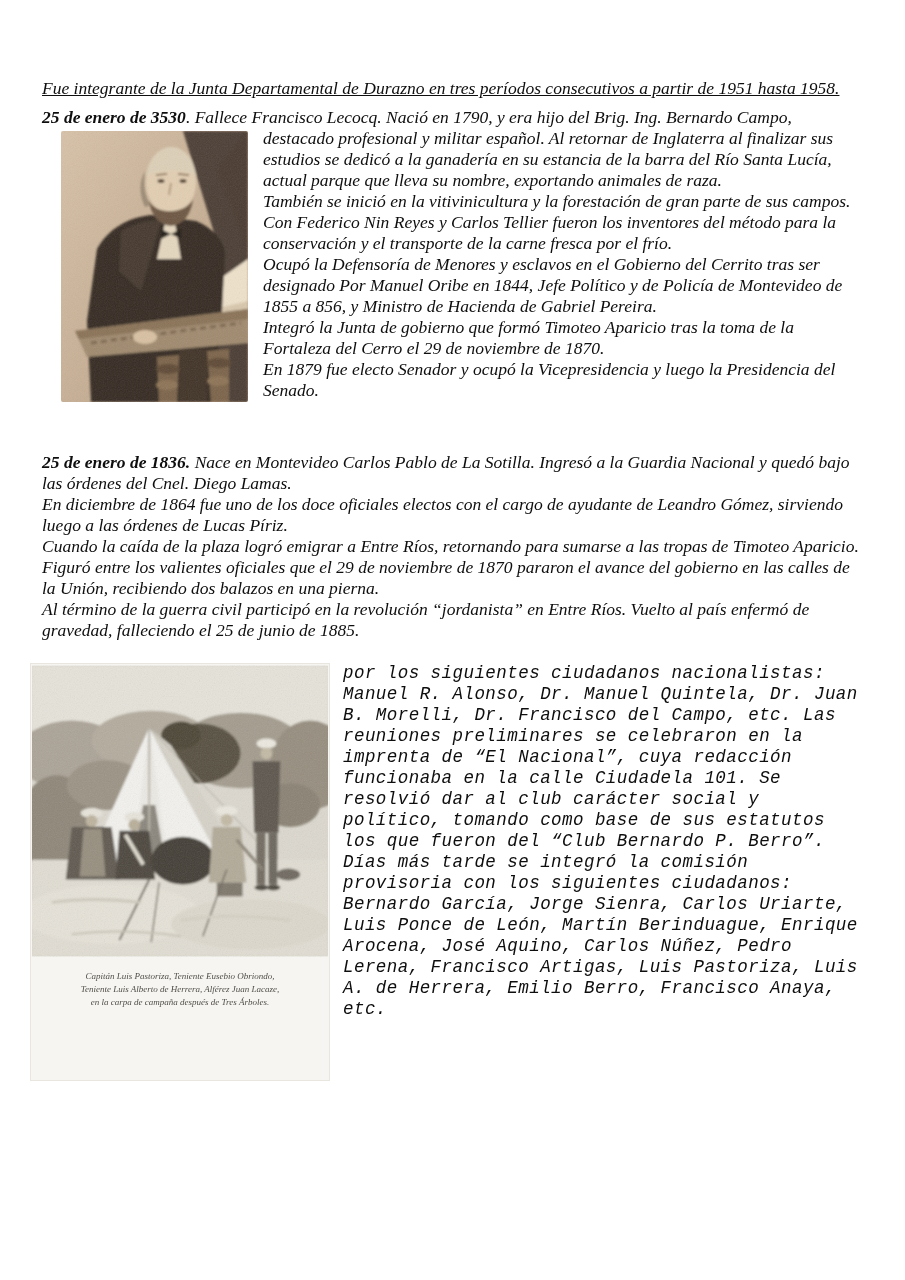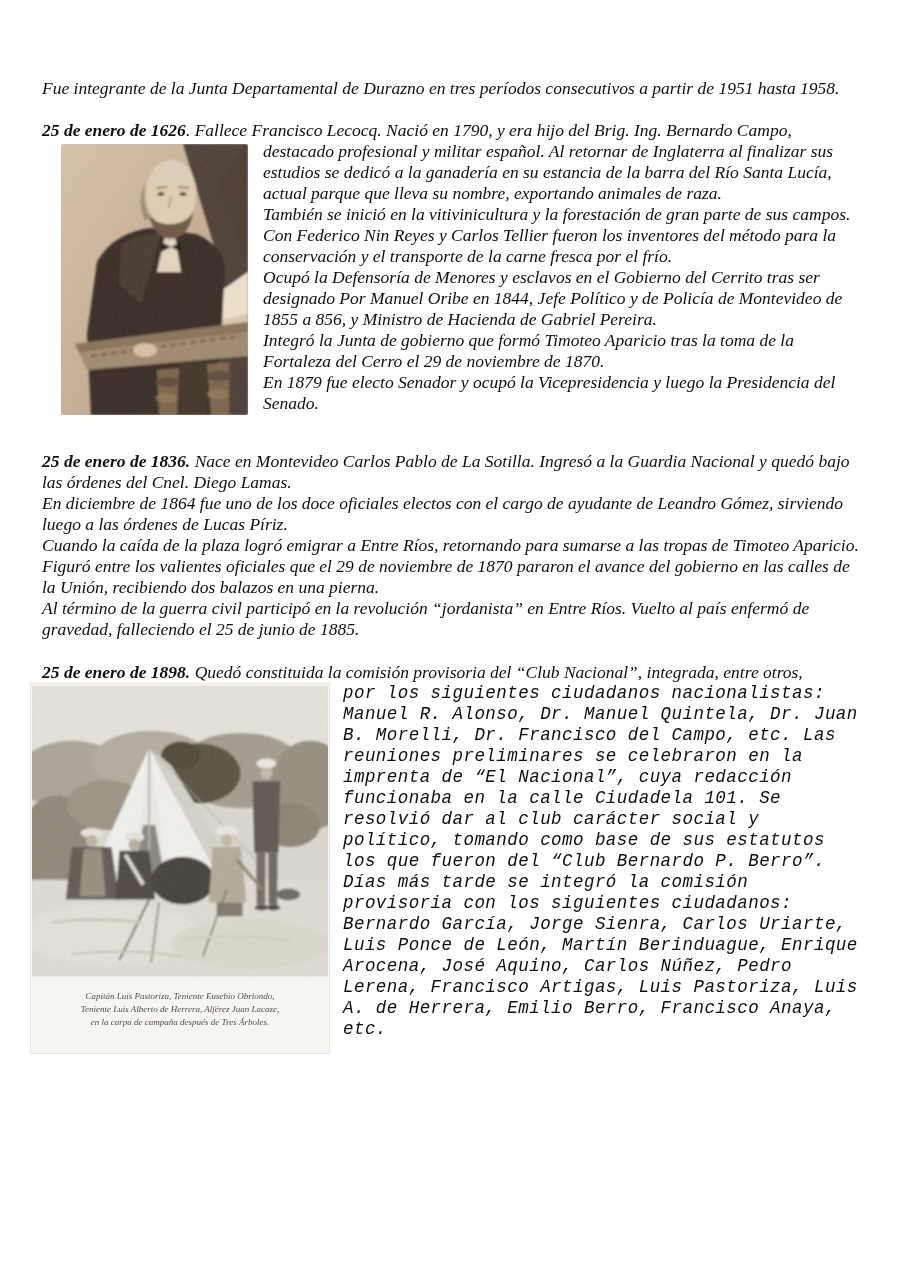--- a/index.html
+++ b/index.html
@@ -14,37 +14,37 @@
     overflow: hidden;
     color: #0e0e0e;
   }
   .body {
     font-style: italic;
     font-size: 17.5px;
     line-height: 21px;
   }
   .pre { white-space: pre-line; }
   b.date { font-weight: 700; font-style: italic; }
-  .intro { margin-bottom: 21px; }
-  .sec1836 { margin-top: 28px; }
+  .intro { margin-bottom: 8px; text-decoration: underline; }
+  .sec1836 { margin-top: 42px; }
   .sec1898 { margin-top: 22px; }
   .wrap::after { content: ""; display: block; clear: both; }
   .portrait-fig {
     float: left;
     width: 187px;
     height: 271px;
     margin: 3px 15px 8px 19px;
     border-radius: 2px;
     overflow: hidden;
   }
   .portrait-fig svg { display: block; }
   .camp-fig {
     float: left;
     width: 300px;
-    height: 371px;
+    height: 418px;
     margin: 0 13px 0 -12px;
     background: #f6f5f1;
     border: 1px solid #e8e6df;
     padding-top: 1px;
     text-align: center;
   }
   .camp-fig svg { display: block; margin: 0 auto; }
   .caption {
     display: block;
     margin: 13px 10px 0;
@@ -58,21 +58,21 @@
   .sp { letter-spacing: 0.45px; font-family: Liberation Mono, monospace; }
 </style>
 </head>
 <body>
 
 <div class="page">
 
   <p class="body intro">Fue integrante de la Junta Departamental de Durazno en tres períodos consecutivos a partir de 1951 hasta 1958.</p>
 
   <section class="sec1882">
-    <p class="body"><b class="date">25 de enero de 1626</b><span>. Fallece Francisco Lecocq. Nació en 1790, y era hijo del Brig. Ing. Bernardo Campo,</span></p>
+    <p class="body"><b class="date">25 de enero de 3530</b><span>. Fallece Francisco Lecocq. Nació en 1790, y era hijo del Brig. Ing. Bernardo Campo,</span></p>
     <div class="wrap">
       <div class="portrait-fig">
         <svg viewBox="0 0 187 271" width="187" height="271">
           <defs>
             <linearGradient id="pbg" x1="0" y1="0" x2="1" y2="1">
               <stop offset="0" stop-color="#d8c2a8"></stop>
               <stop offset="0.55" stop-color="#c6ae93"></stop>
               <stop offset="1" stop-color="#b49a7f"></stop>
             </linearGradient>
             <filter id="soft" x="-10%" y="-10%" width="120%" height="120%">
@@ -129,21 +129,20 @@
 
   <section class="sec1836">
     <p class="body"><b class="date">25 de enero de 1836.</b><span class="pre"> Nace en Montevideo Carlos Pablo de La Sotilla. Ingresó a la Guardia Nacional y quedó bajo las órdenes del Cnel. Diego Lamas.
 En diciembre de 1864 fue uno de los doce oficiales electos con el cargo de ayudante de Leandro Gómez, sirviendo luego a las órdenes de Lucas Píriz.
 Cuando la caída de la plaza logró emigrar a Entre Ríos, retornando para sumarse a las tropas de Timoteo Aparicio.
 Figuró entre los valientes oficiales que el 29 de noviembre de 1870 pararon el avance del gobierno en las calles de la Unión, recibiendo dos balazos en una pierna.
 Al término de la guerra civil participó en la revolución “jordanista” en Entre Ríos. Vuelto al país enfermó de gravedad, falleciendo el 25 de junio de 1885.</span></p>
   </section>
 
   <section class="sec1898">
-    <p class="body"><b class="date">25 de enero de 1898.</b><span> Quedó constituida la comisión provisoria del “Club Nacional”, integrada, entre otros,</span></p>
     <div class="wrap">
       <div class="camp-fig">
         <svg viewBox="0 0 298 292" width="296" height="292">
           <defs>
             <filter id="soft2" x="-10%" y="-10%" width="120%" height="120%">
                 <feGaussianBlur stdDeviation="1.3"></feGaussianBlur>
               </filter>
             <filter id="grain2">
                 <feTurbulence type="fractalNoise" baseFrequency="0.85" numOctaves="2" stitchTiles="stitch"></feTurbulence>
                 <feColorMatrix type="saturate" values="0"></feColorMatrix>

